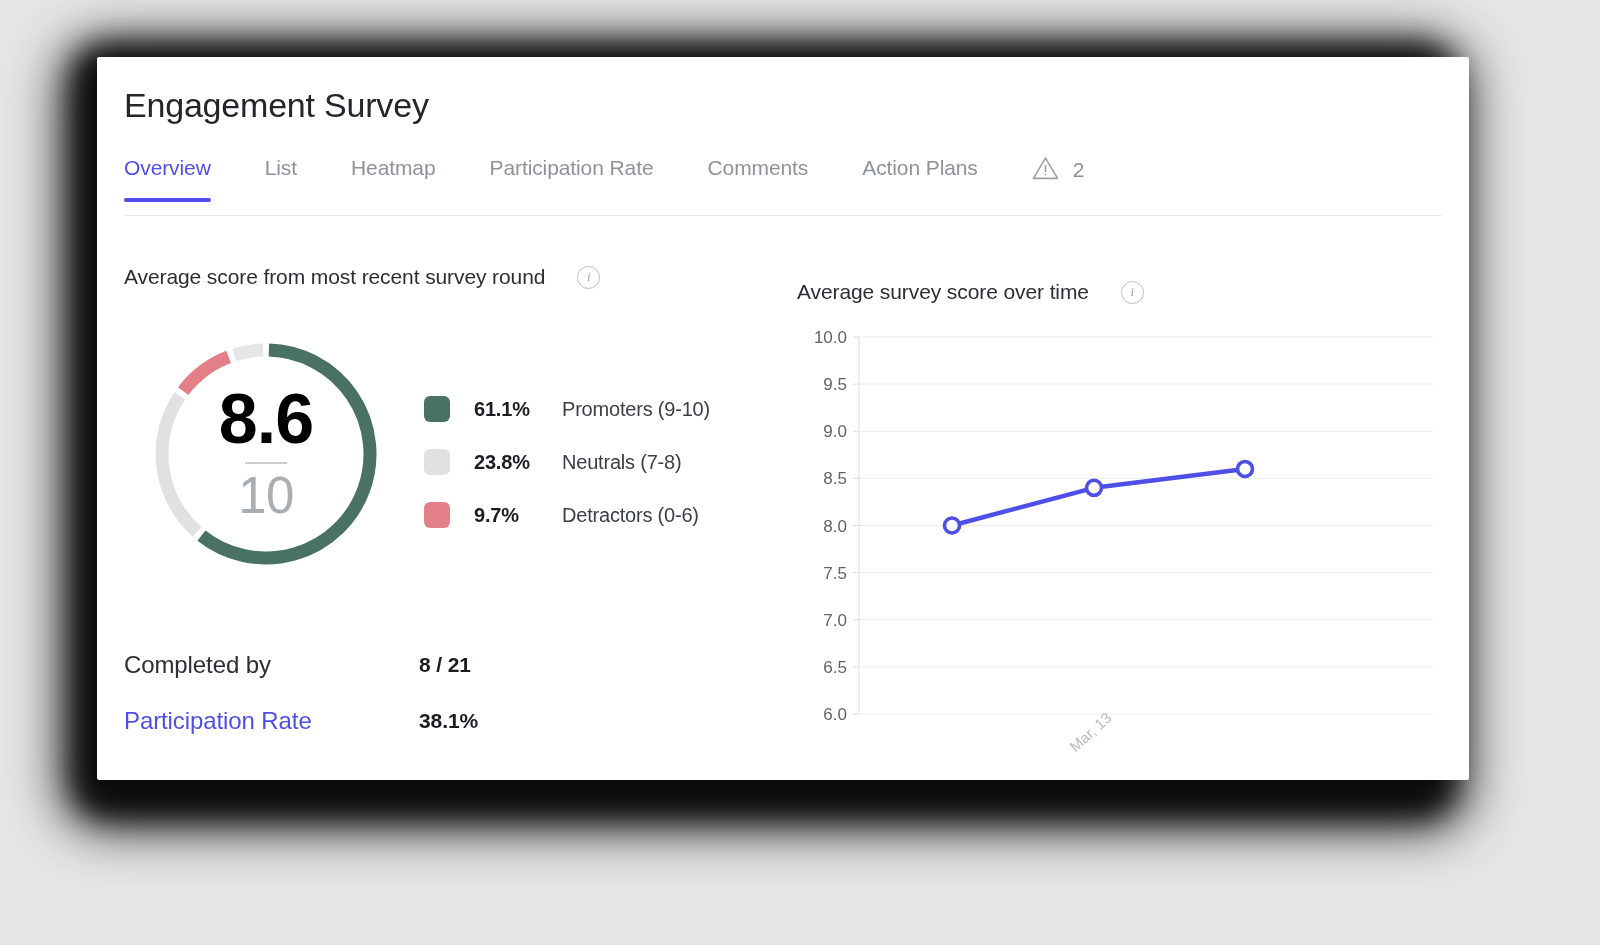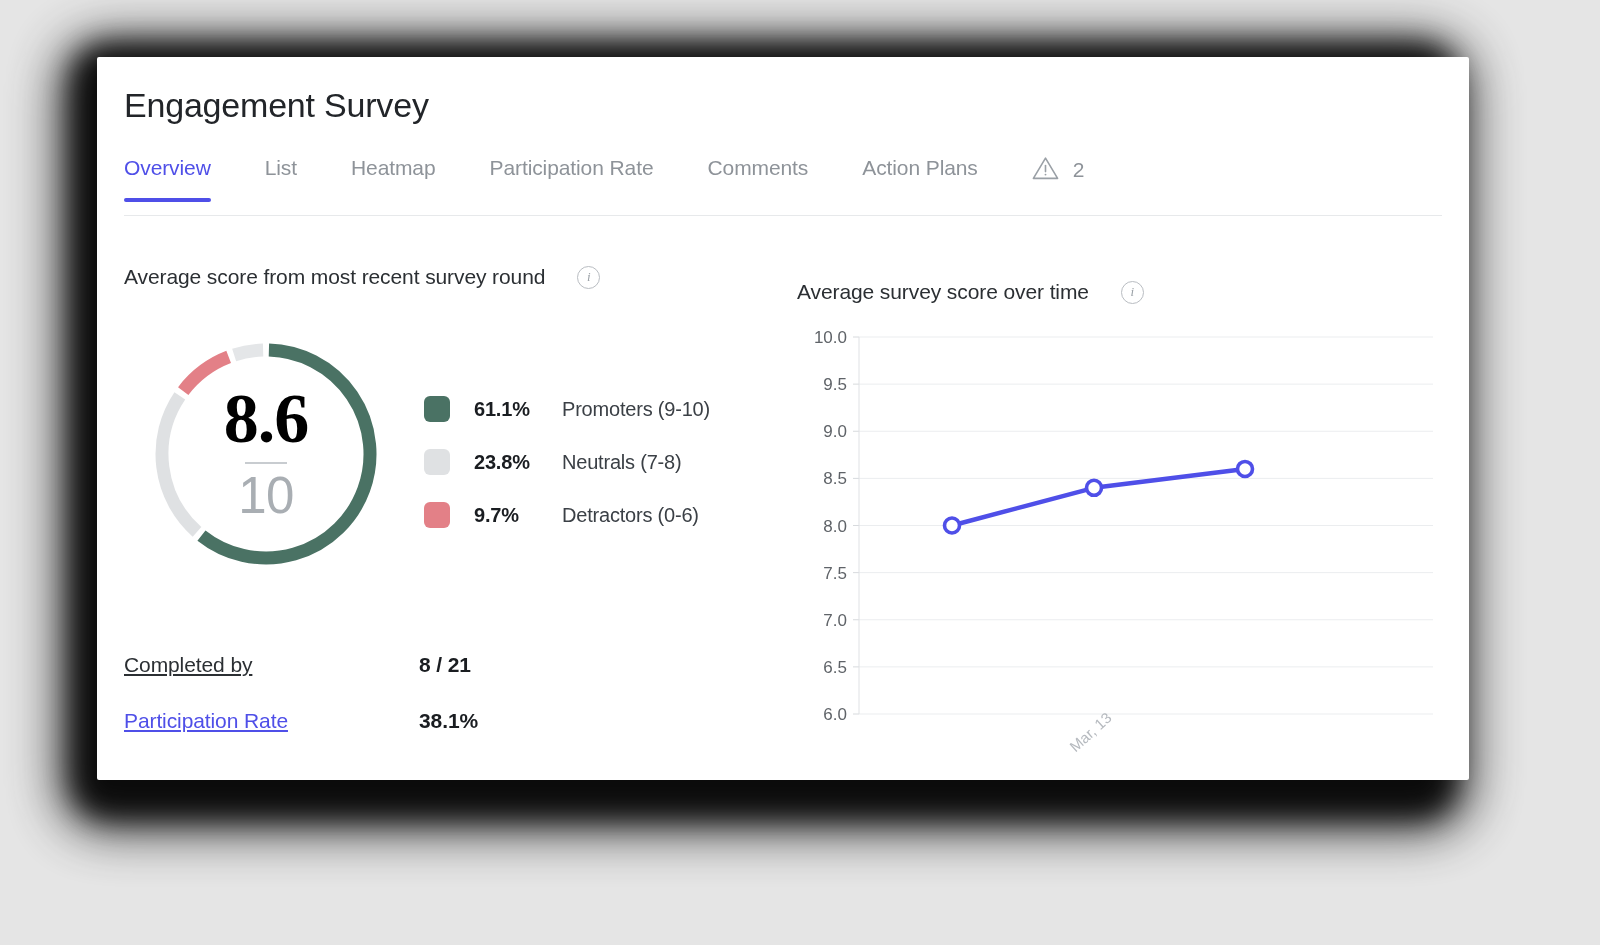--- a/index.html
+++ b/index.html
@@ -179,21 +179,20 @@
     flex-direction: column;
     align-items: center;
     justify-content: center;
   }
   .donut-score {
     font-size: 70px;
     font-weight: 700;
     color: #000000;
     line-height: 0.92;
     letter-spacing: -1px;
-    font-family: Liberation Serif, serif;
   }
   .donut-divider {
     width: 42px;
     height: 2px;
     background: #c8ccd0;
     margin: 10px 0 6px 0;
   }
   .donut-max {
     font-size: 51px;
     color: #a9aeb3;
@@ -243,24 +242,23 @@
     top: 375px;
     width: 420px;
   }
   .stat-row {
     display: flex;
     align-items: center;
     height: 56px;
   }
   .stat-label {
     width: 295px;
-    font-size: 21px;
+    font-size: 24px;
     color: #2b2f33;
     letter-spacing: -0.1px;
-    text-decoration: underline;
   }
   .stat-label.link {
     color: #4f4fe8;
     cursor: pointer;
   }
   .stat-value {
     font-size: 21px;
     font-weight: 700;
     color: #1a1d21;
     letter-spacing: -0.1px;

